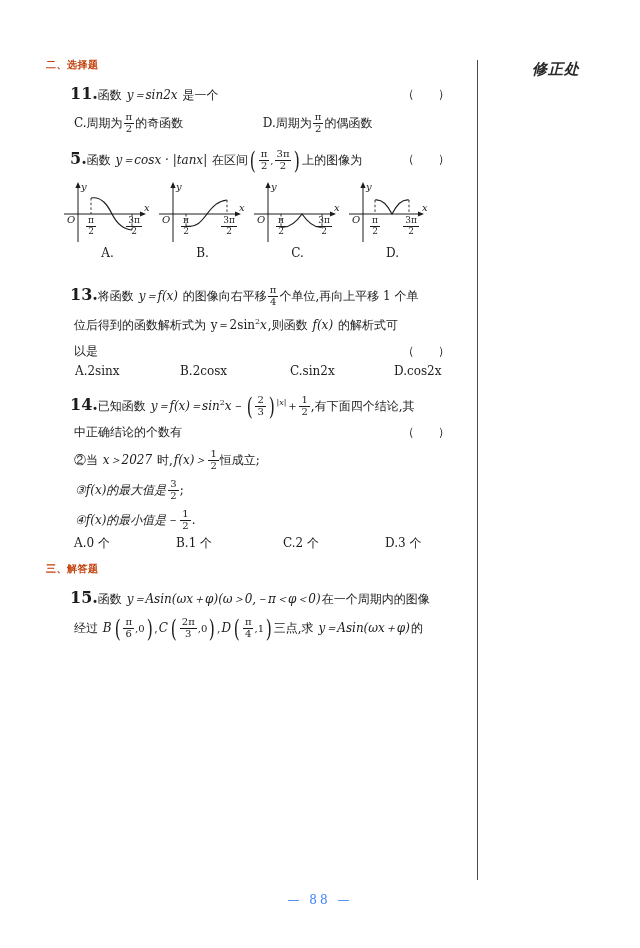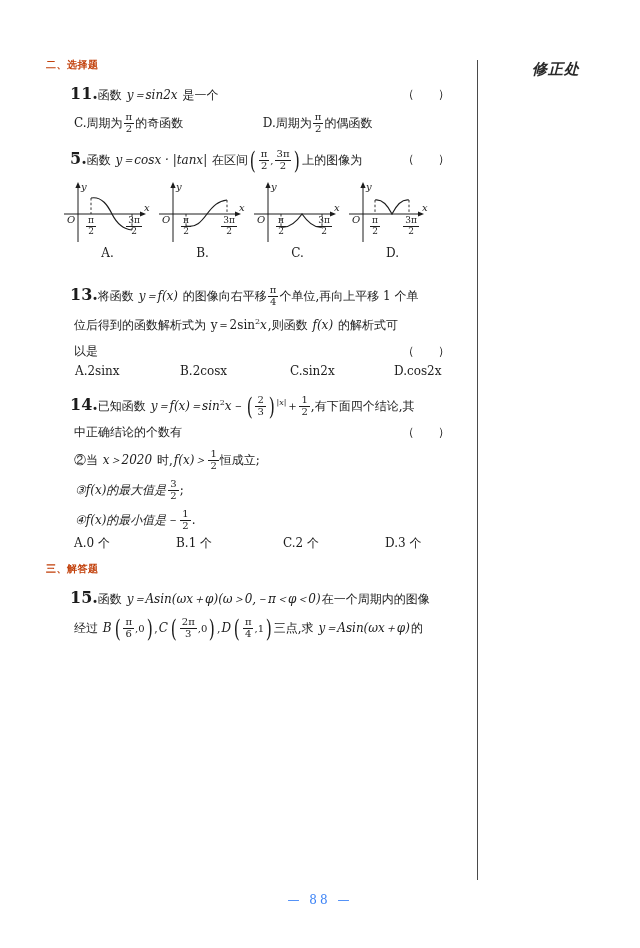--- a/index.html
+++ b/index.html
@@ -323,21 +323,21 @@
         <span class="qnum">14.</span><span>已知函数</span>
         <span class="mth"><span>y＝f(x)＝sin</span><span class="supn">2</span><span>x－</span></span><span class="bigp">(</span><span class="frac"><span class="num">2</span><span class="den">3</span></span><span class="bigp">)</span><span class="sup">|x|</span><span>＋</span><span class="frac"><span class="num">1</span><span class="den">2</span></span><span>,有下面四个结论,其</span>
       </div>
       <div class="line indent2">
         <span>中正确结论的个数有</span>
         <span class="ans-paren">（    ）</span>
       </div>
 
       <div class="conc">
         <span>②当</span>
-        <span class="mth">x＞2020</span>
+        <span class="mth">x＞2027</span>
         <span>时,</span><span class="mth">f(x)＞</span><span class="frac"><span class="num">1</span><span class="den">2</span></span><span>恒成立;</span>
       </div>
       <div class="conc">
         <span class="mth">③f(x)的最大值是</span><span class="frac"><span class="num">3</span><span class="den">2</span></span><span>;</span>
       </div>
       <div class="conc">
         <span class="mth">④f(x)的最小值是－</span><span class="frac"><span class="num">1</span><span class="den">2</span></span><span>.</span>
       </div>
 
       <div class="opts" style="margin-top:0">

